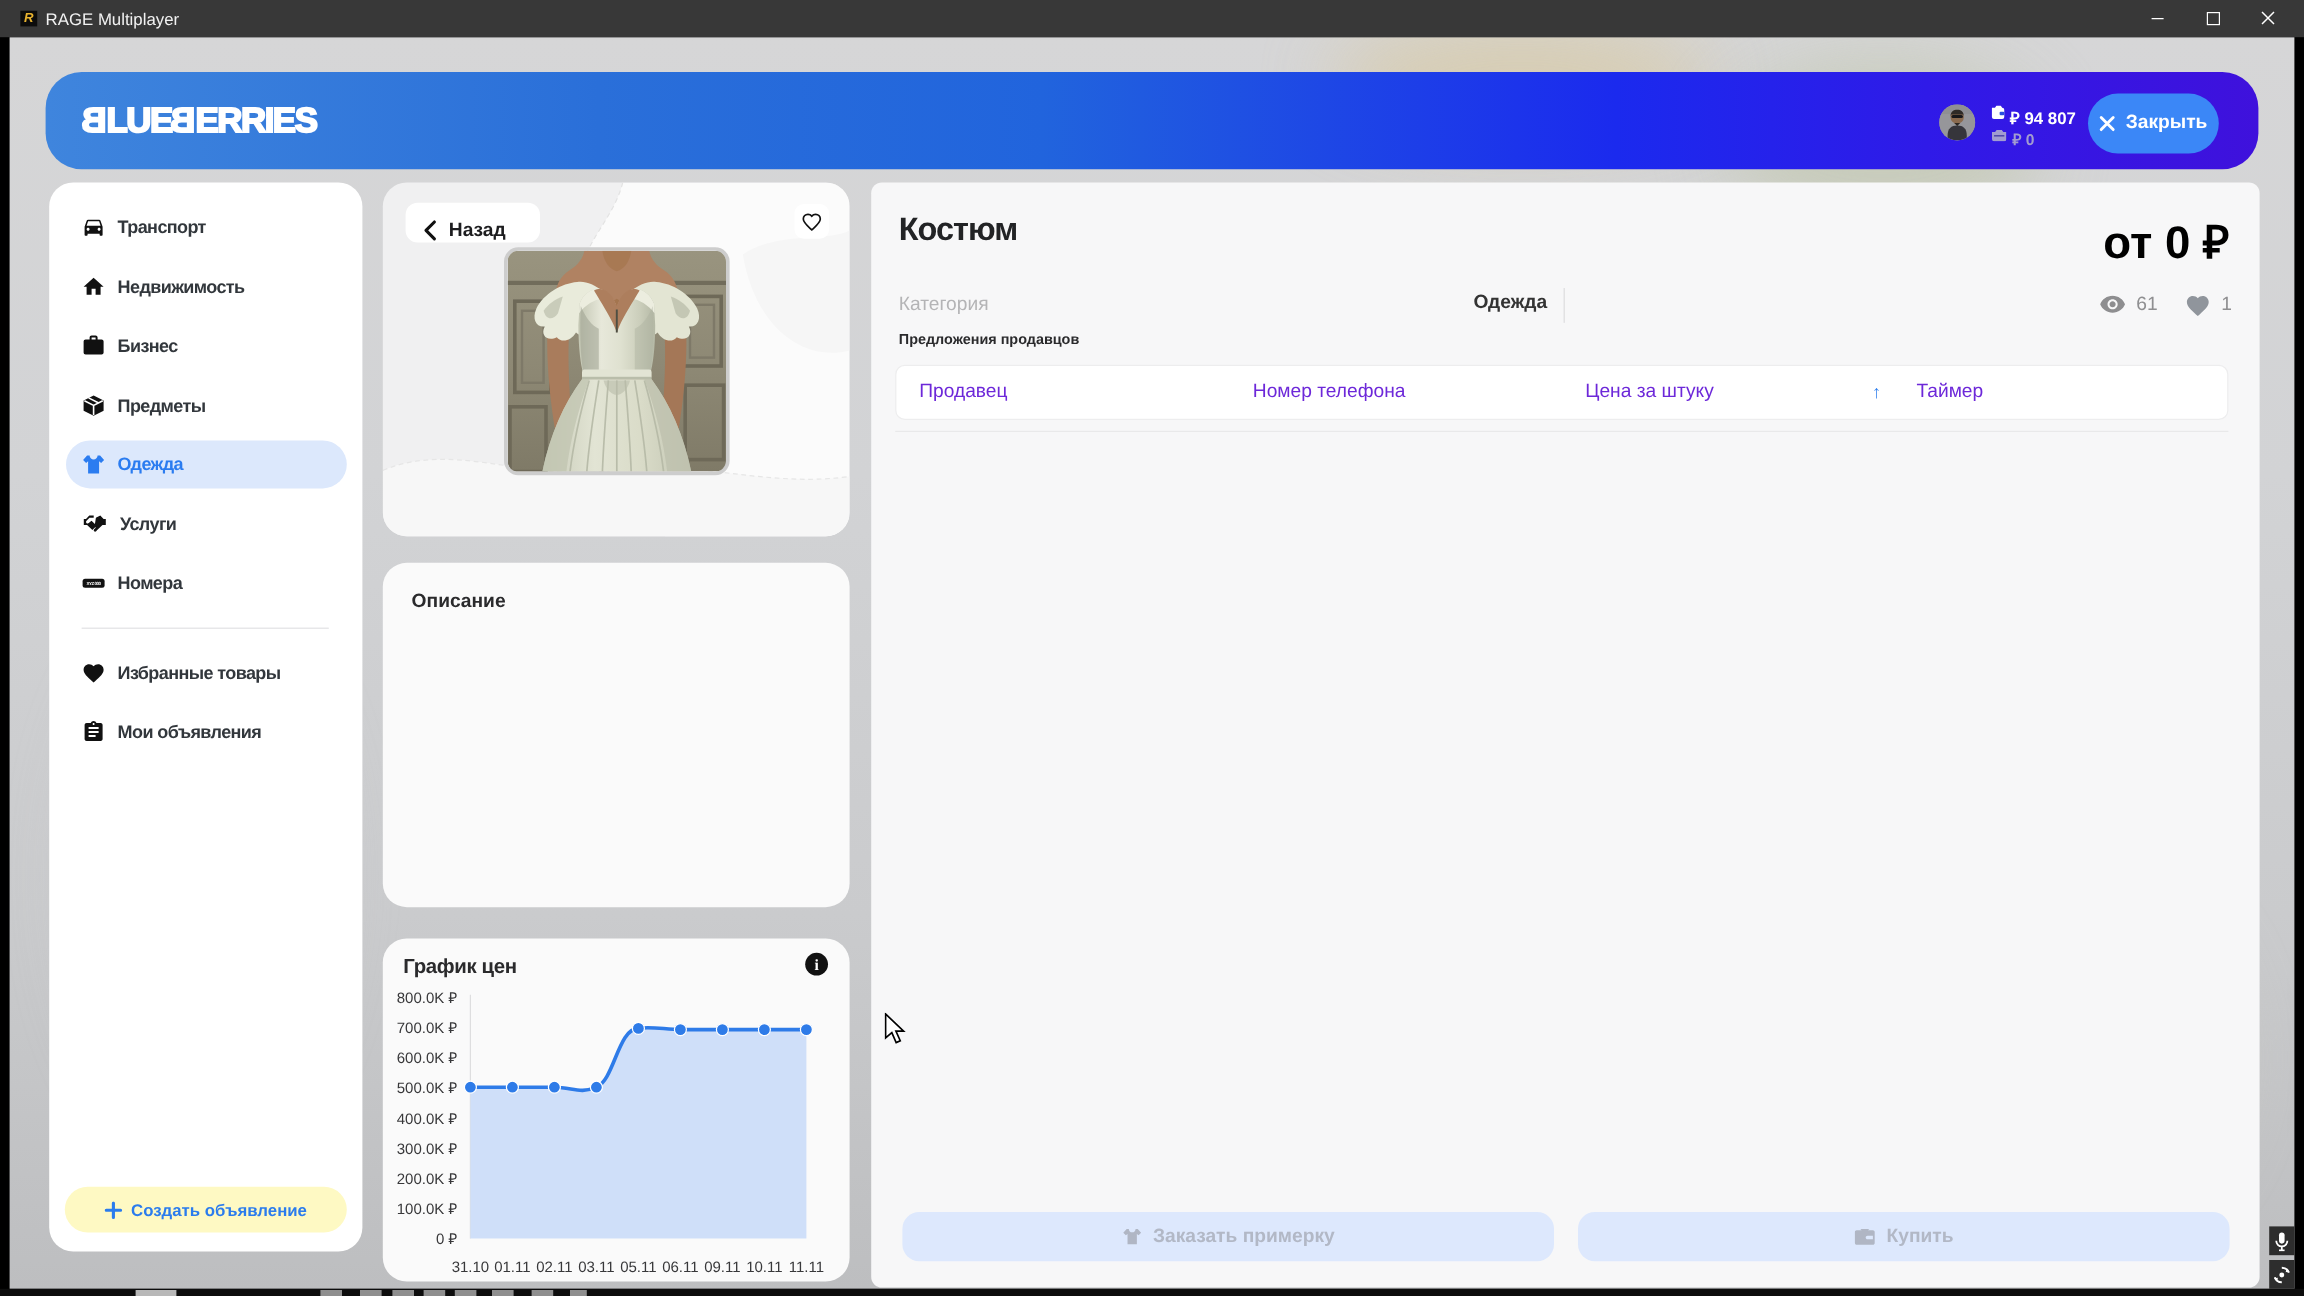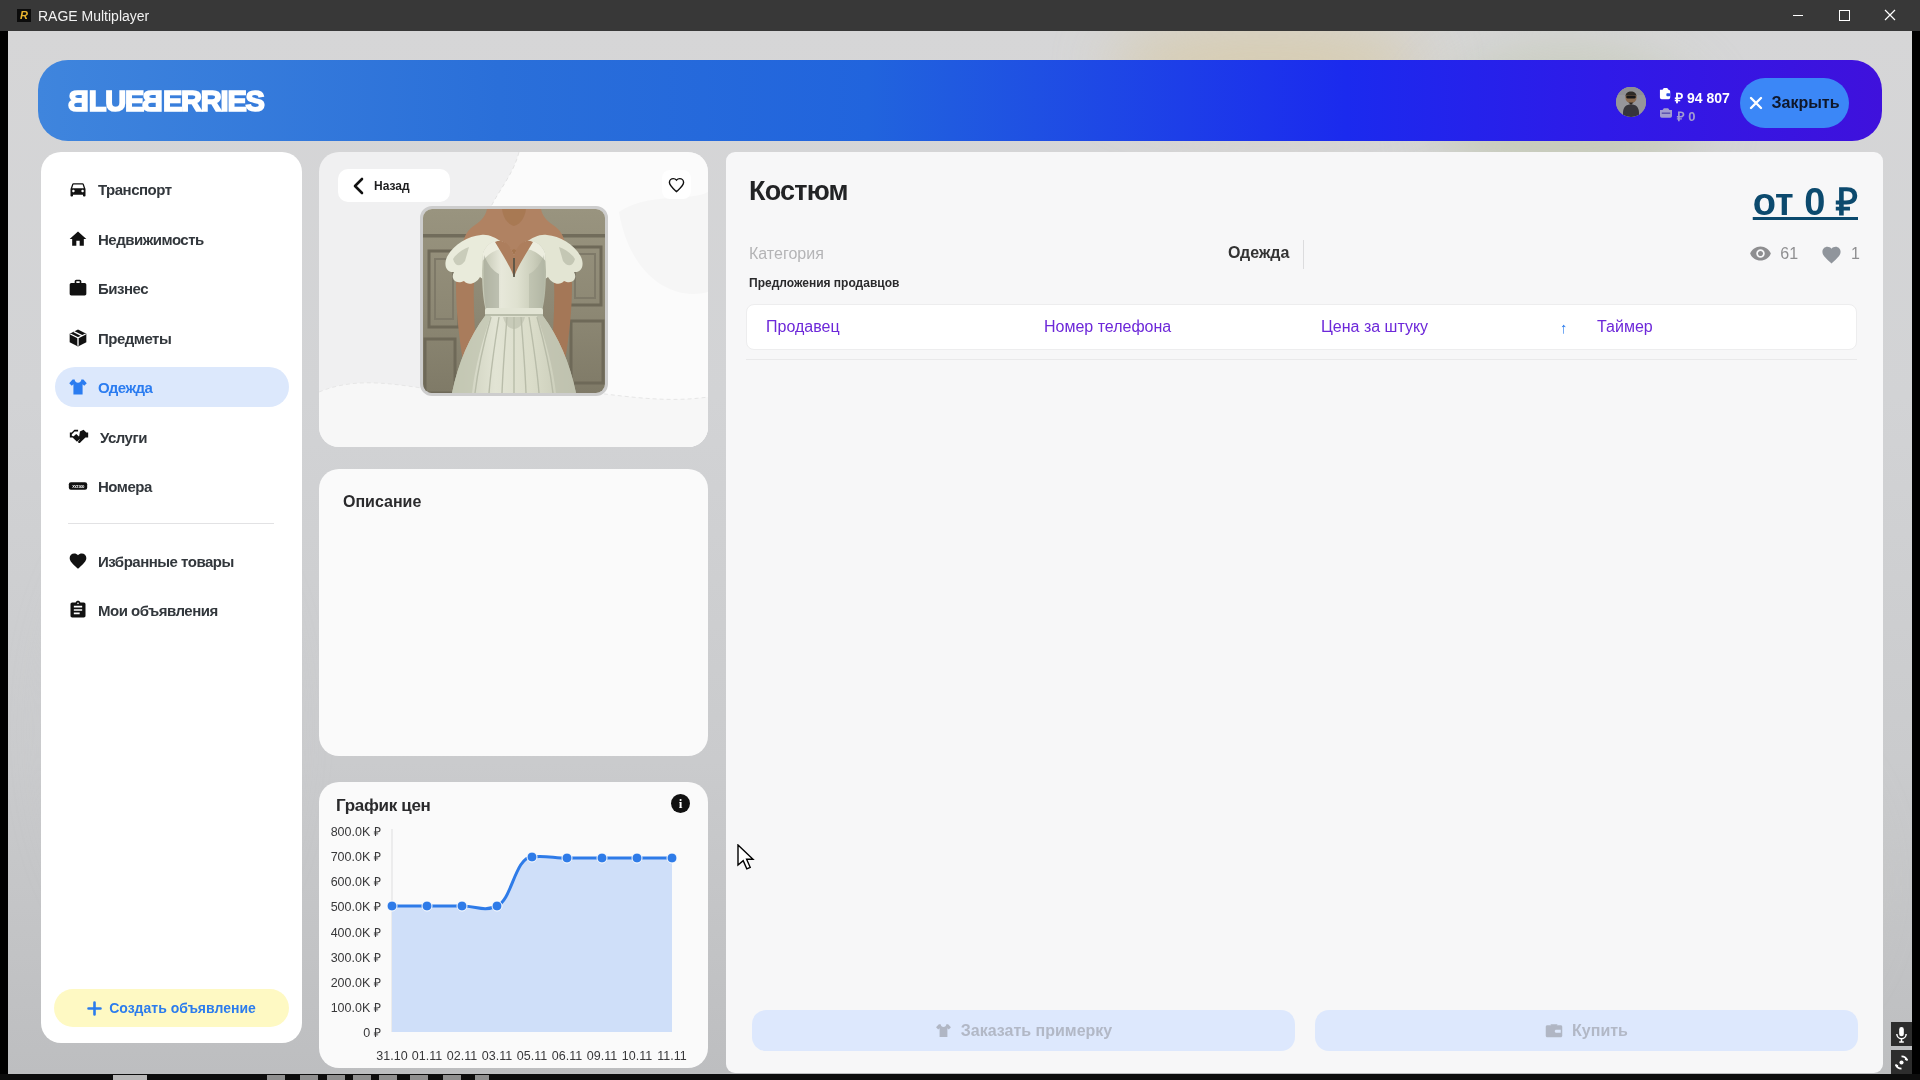--- a/index.html
+++ b/index.html
@@ -15,44 +15,44 @@
   #gamebg { left:8px; top:31px; width:1904px; height:1043px; background:linear-gradient(180deg,#d6d6d7 0%, #d2d3d5 35%, #cacbcd 70%, #bdbec0 100%); overflow:hidden; }
   .blob { position:absolute; border-radius:50%; filter:blur(30px); }
   
   #header { left:38px; top:60px; width:1844px; height:81px; border-radius:30px;
     background:linear-gradient(90deg, #3f85dd 0%, #2a6fd9 25%, #2164dd 45%, #1b2aee 71%, #2f1ae8 85%, #3f11dc 100%); }
   #logo { left:31px; top:25px; color:#fff; font-size:29px; font-weight:700; letter-spacing:-1.2px; -webkit-text-stroke:1.7px #fff; }
   #logo .rb { display:inline-block; transform:scaleX(-1); }
   #avatar { left:1578px; top:27px; width:30px; height:30px; border-radius:50%; background:#98999b; overflow:hidden; }
   #money1 { left:1637px; top:28px; color:#fff; font-size:14px; font-weight:700; }
   #money2 { left:1639px; top:47px; color:#a29cd0; font-size:13px; font-weight:700; }
-  #closebtn { left:1702px; top:18px; width:109px; height:50px; border-radius:25px; background:#3b87f7; color:#0f172a; font-size:16px; font-weight:700; display:flex; align-items:center; justify-content:center; gap:8px; }
+  #closebtn { left:1702px; top:18px; width:109px; height:50px; border-radius:25px; background:#3b87f7; color:#ffffff; font-size:16px; font-weight:700; display:flex; align-items:center; justify-content:center; gap:8px; }
   
   #sidebar { left:41px; top:152px; width:261px; height:891px; background:#fff; border-radius:20px; }
   .mitem { position:absolute; left:14px; width:234px; height:40px; display:flex; align-items:center; color:#32373c; font-size:15px; font-weight:700; letter-spacing:-0.5px; }
   .mitem svg { margin-left:13px; margin-right:10px; flex:none; }
   .mitem.sel { background:#dce8fc; border-radius:20px; color:#2b7cf0; }
   #divider { left:27px; top:371px; width:206px; height:1px; background:#e2e2e4; }
   #createbtn { left:13px; top:837px; width:235px; height:38px; border-radius:19px; background:#fef9c3; color:#2b7ced; font-size:14px; font-weight:700; display:flex; align-items:center; justify-content:center; gap:7px; }
   
   .card { position:absolute; background:#fafafa; border-radius:20px; }
   #imgcard { left:319px; top:152px; width:389px; height:295px; background:#f0f0f1; border-radius:20px; overflow:hidden; }
-  #backpill { left:19px; top:17px; width:112px; height:33px; background:#fff; border-radius:10px; display:flex; align-items:center; color:#1d1d1f; font-size:12px; font-weight:700; }
+  #backpill { left:19px; top:17px; width:112px; height:33px; background:#fff; border-radius:10px; display:flex; align-items:flex-end; color:#1d1d1f; font-size:16px; font-weight:700; }
   #heartbtn { left:343px; top:18px; width:29px; height:29px; background:#fff; border-radius:8px; display:flex; align-items:center; justify-content:center; }
   #prodimg { left:101px; top:54px; width:188px; height:190px; border-radius:12px; border:3px solid #cdcdcd; overflow:hidden; }
   #desccard { left:319px; top:469px; width:389px; height:287px; }
   #desccard .title { left:24px; top:24px; font-size:16px; }
   .cardtitle { position:absolute; color:#2a2a2c; font-size:19px; font-weight:700; }
   #chartcard { left:319px; top:782px; width:389px; height:286px; }
   #chartcard .title { left:17px; top:14px; font-size:17px; letter-spacing:-0.3px; }
   #infoicon { left:352px; top:12px; width:19px; height:19px; background:#111; border-radius:50%; color:#fff; font-size:13px; font-weight:700; text-align:center; line-height:19px; font-family:"Liberation Serif",serif; }
   
   #rpanel { left:726px; top:152px; width:1157px; height:921px; background:#f7f7f8; border-radius:9px; }
   #ptitle { left:23px; top:24px; color:#222325; font-size:27px; letter-spacing:-0.8px; font-weight:700; }
-  #price { right:25px; top:22px; color:#0c4a6e; font-size:38px; font-weight:700;text-decoration:underline; }
+  #price { right:25px; top:22px; color:#000000; font-size:38px; font-weight:700; }
   #cat { left:23px; top:93px; color:#b4b4b6; font-size:16px; }
   #catval { left:502px; top:92px; color:#333; font-size:16px; font-weight:700; }
   #catdiv { left:577px; top:88px; width:1px; height:29px; background:#dcdcde; }
   #stats { right:23px; top:92px; display:flex; align-items:center; gap:8px; color:#8f8f91; font-size:16px; }
   #offers { left:23px; top:124px; color:#2a2a2c; font-size:12px; font-weight:700; }
   #thead { left:20px; top:152px; width:1111px; height:46px; background:#fff; border:1px solid #ededee; border-radius:8px; }
   #thead span { position:absolute; top:13px; color:#6d28d9; font-size:16px; font-weight:400; }
   #rowline { left:20px; top:207px; width:1111px; height:1px; background:#e9e9ea; }
   .bigbtn { position:absolute; top:858px; width:543px; height:41px; border-radius:14px; background:#dde8fd; color:#b2b8c6; font-size:16px; font-weight:700; display:flex; align-items:center; justify-content:center; gap:9px; }
   

